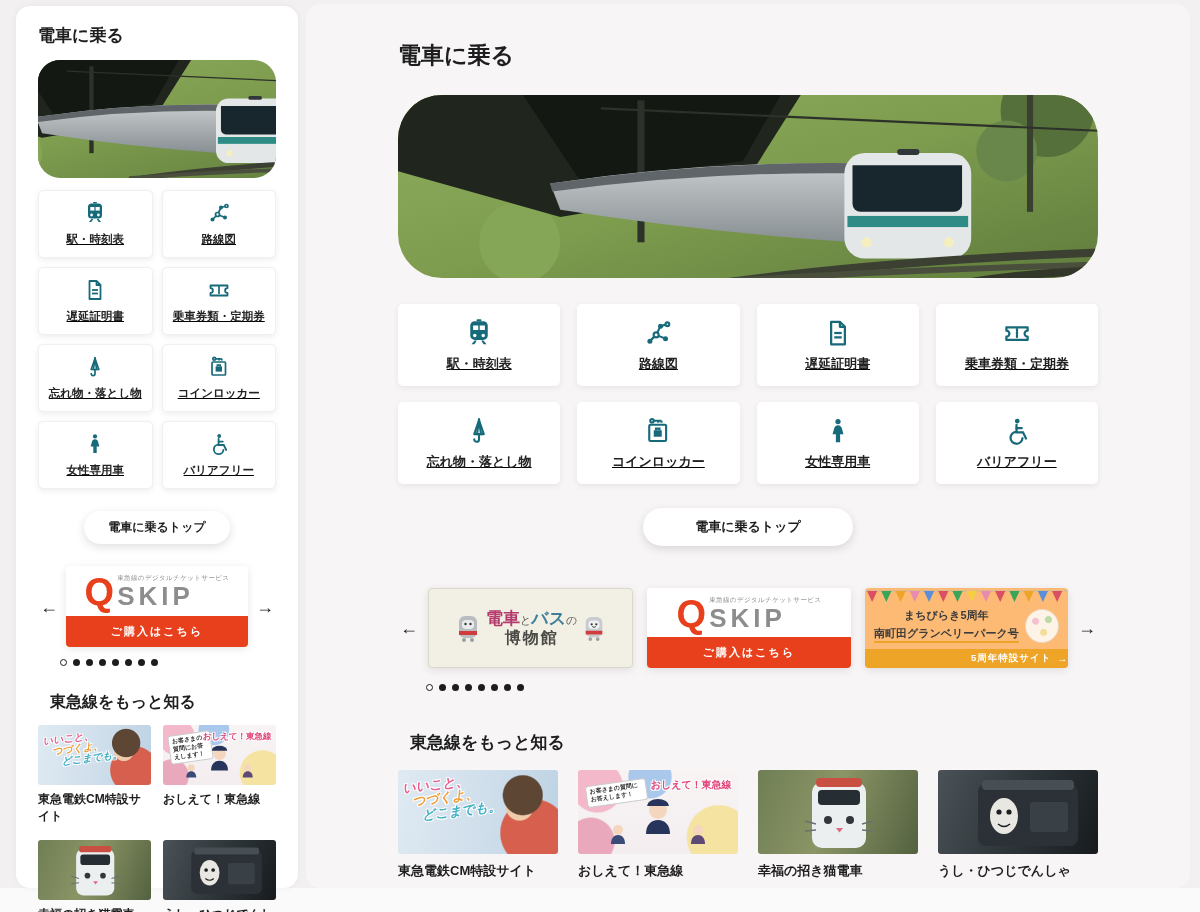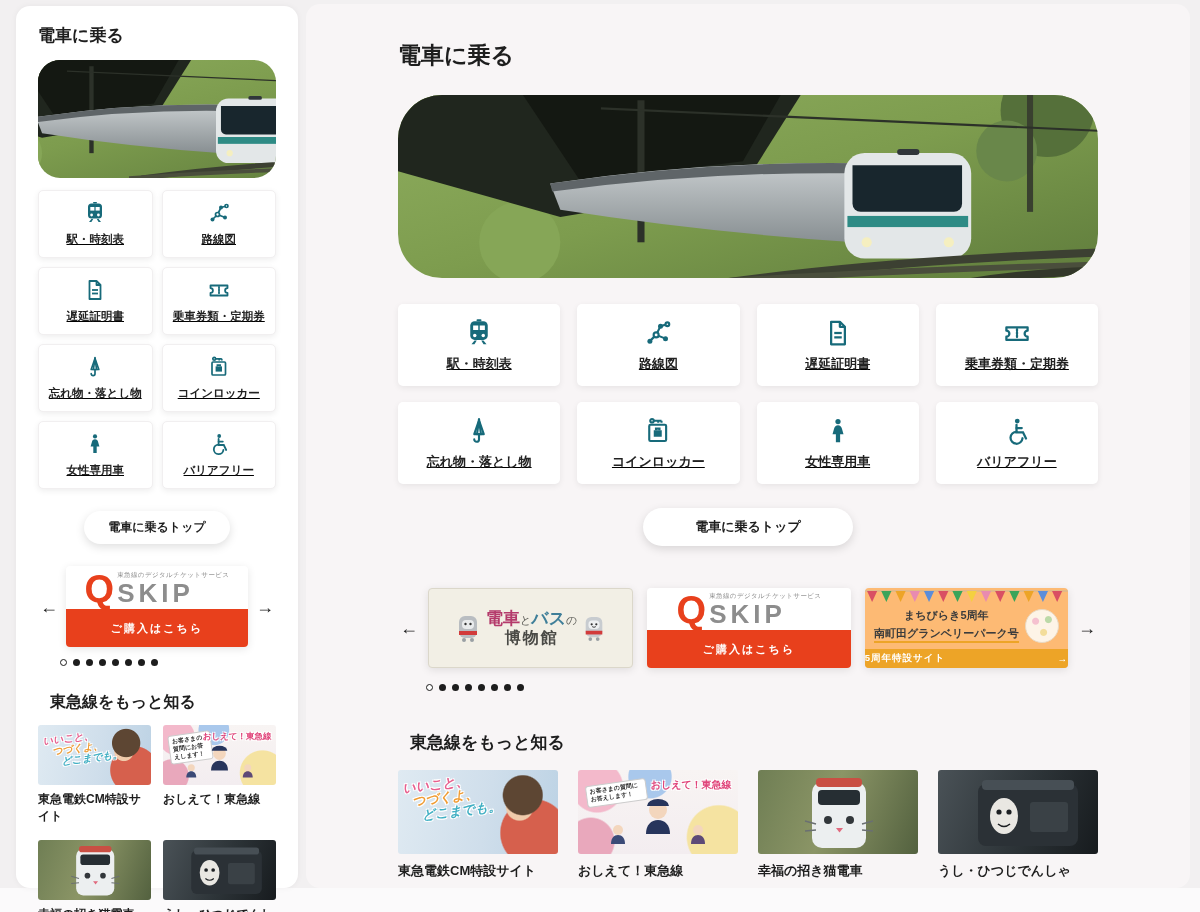--- a/index.html
+++ b/index.html
@@ -58,21 +58,21 @@
   .banner{background:#fff;border-radius:4px;box-shadow:0 2px 8px rgba(0,0,0,.10);overflow:hidden;
           display:flex;flex-direction:column;flex:1;height:80px;cursor:pointer;position:relative;min-width:0;}
   .panel-left .banner{height:81px;}
 
   
   .qskip-main{flex:1;display:flex;align-items:center;justify-content:center;gap:5px;padding:3px 6px 0;}
   .q-mark{font-size:38px;font-weight:800;line-height:.9;color:#e8401c;letter-spacing:-2px;}
   .q-col{display:flex;flex-direction:column;align-items:flex-start;}
   .q-tagline{font-size:6.5px;color:#8d8d8d;letter-spacing:.4px;white-space:nowrap;}
   .q-word{font-size:26px;font-weight:800;color:#8d8d8d;letter-spacing:4px;line-height:1.05;}
-  .q-cta{height:38px;background:#e8401c;color:#fff;font-size:11px;font-weight:bold;
+  .q-cta{height:31px;background:#e8401c;color:#fff;font-size:11px;font-weight:bold;
          display:flex;align-items:center;justify-content:center;letter-spacing:2px;}
 
   
   .b-museum{background:#f2efe5;border:1px solid #dbd7ca;align-items:center;justify-content:center;
             flex-direction:row;gap:5px;}
   .museum-text{text-align:center;font-family:"Liberation Serif","DejaVu Serif",serif;line-height:1.15;}
   .m-w1{color:#b43a6b;font-size:17px;font-weight:bold;}
   .m-p{color:#5a5a55;font-size:11px;}
   .m-w2{color:#3f7f99;font-size:17px;font-weight:bold;}
   .m-line2{color:#4a4a46;font-size:16px;font-weight:bold;letter-spacing:2px;}
@@ -84,21 +84,21 @@
   .anniv-body{flex:1;display:flex;align-items:center;justify-content:center;gap:6px;padding-top:14px;}
   .anniv-text{text-align:center;}
   .a-line1{font-size:11px;font-weight:bold;color:#3c3c3c;display:block;}
   .a-line2{font-size:11px;font-weight:bold;color:#3c3c3c;border-bottom:2px solid #eda427;display:inline-block;
            margin-top:2px;white-space:nowrap;}
   .a-logo{width:34px;height:34px;border-radius:50%;background:#fdf4e7;border:1px solid #ead9c2;
           background-image:radial-gradient(circle at 30% 35%,#f5c1cf 0 3px,transparent 4px),
                            radial-gradient(circle at 70% 30%,#bcd9a7 0 3px,transparent 4px),
                            radial-gradient(circle at 55% 70%,#f3dd9a 0 3px,transparent 4px);}
   .a-cta{height:19px;background:#eda427;color:#fff;font-size:9.5px;font-weight:bold;
-         display:flex;align-items:center;justify-content:space-between;gap:6px;letter-spacing:1px;}
+         display:flex;align-items:center;justify-content:flex-end;gap:6px;letter-spacing:1px;}
 
   
   .dots{display:flex;align-items:center;gap:6px;}
   .panel-left .dots{margin-top:12px;margin-left:22px;}
   .panel-right .dots{margin-top:16px;margin-left:28px;}
   .dot{width:7px;height:7px;border-radius:50%;background:#1d1d1d;cursor:pointer;}
   .dot.open{background:#fff;border:1.5px solid #1d1d1d;}
 
   
   .more-title{font-weight:bold;margin:12px;}

